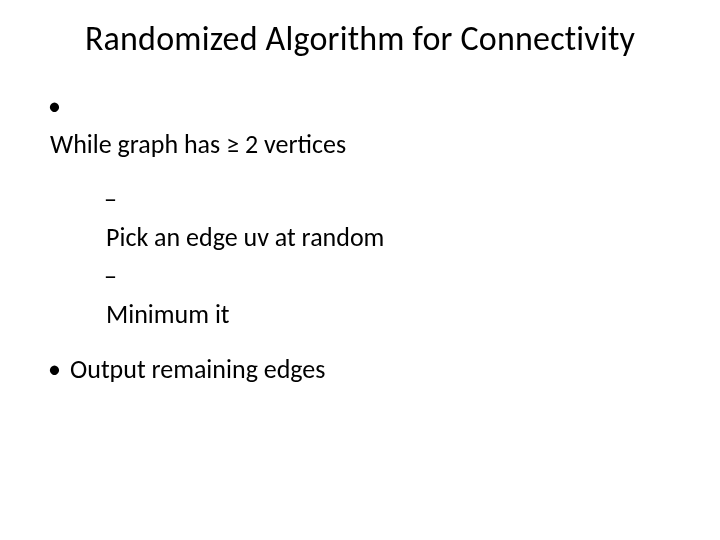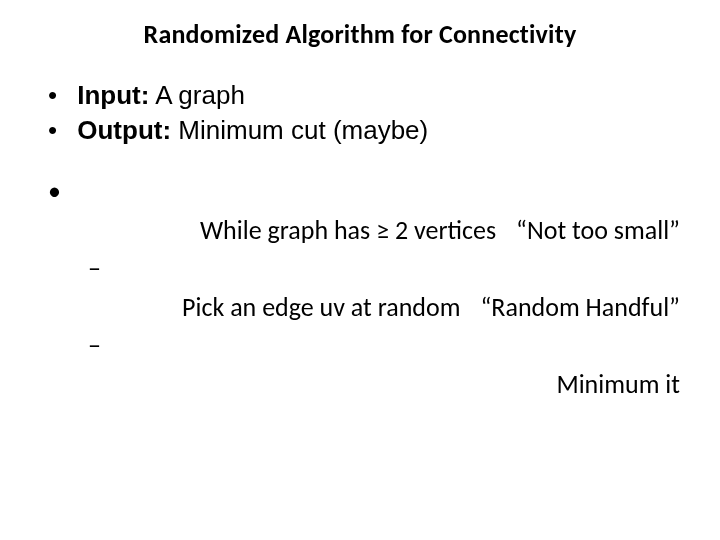--- a/index.html
+++ b/index.html
@@ -12,24 +12,24 @@
     color: #000;
   }
   .slide {
     box-sizing: border-box;
     width: 720px;
     height: 540px;
     padding: 18px 40px 30px 40px;
     position: relative;
   }
   .title {
-    font-size: 26px;
+    font-size: 34px;
     text-align: center;
     margin: 0 0 28px 0;
-    font-weight: 700;
+    font-weight: 400;
     letter-spacing: 0.2px;
   }
   ul.top {
     list-style: none;
     margin: 0 0 24px 0;
     padding: 0 0 0 10px;
     font-size: 26px;
     line-height: 1.35;
   }
   ul.top > li::before {
@@ -46,74 +46,65 @@
     line-height: 1.48;
   }
   ul.steps > li::before {
     content: "•";
     display: inline-block;
     width: 22px;
     margin-left: -2px;
   }
   ul.sub {
     list-style: none;
-    margin: 0;
+    margin: 16px;
     padding: 0 0 0 40px;
   }
   ul.sub > li::before {
     content: "–";
     display: inline-block;
     width: 20px;
     margin-left: -2px;
   }
   .bold { font-weight: 700; }
   .row {
     display: flex;
-    justify-content: flex-end;
+    justify-content: space-between;
     align-items: baseline;
   }
   .note {
     font-size: 26px;
     white-space: nowrap;
     margin-left: 20px;
   }
   .arial { font-family: Arial, Helvetica, sans-serif; }
   .rowtext { white-space: nowrap; }
 </style>
 </head>
 <body>
 
 <div class="slide">
 
   <h1 class="title">Randomized Algorithm for Connectivity</h1>
 
-  <ul class="top arial">
-    <li>
-      <span class="bold">Input:</span><span> A graph</span>
-    </li>
-    <li>
-      <span class="bold">Output:</span><span> Minimum cut  (maybe)</span>
-    </li>
-  </ul>
 
   <ul class="steps">
     <li>
       <span class="row">
         <span class="rowtext">While graph has ≥ 2 vertices</span>
-        <span class="note">“Not too small”</span>
       </span>
       <ul class="sub">
         <li>
           <span class="row">
             <span class="rowtext">Pick an edge uv at random</span>
-            <span class="note">“Random Handful”</span>
           </span>
         </li>
         <li>
           <span class="row">
             <span class="rowtext">Minimum it</span>
           </span>
         </li>
       </ul>
     </li>
+    <li>Output remaining edges</li>
   </ul>
 
 </div>
 
 </body></html>

